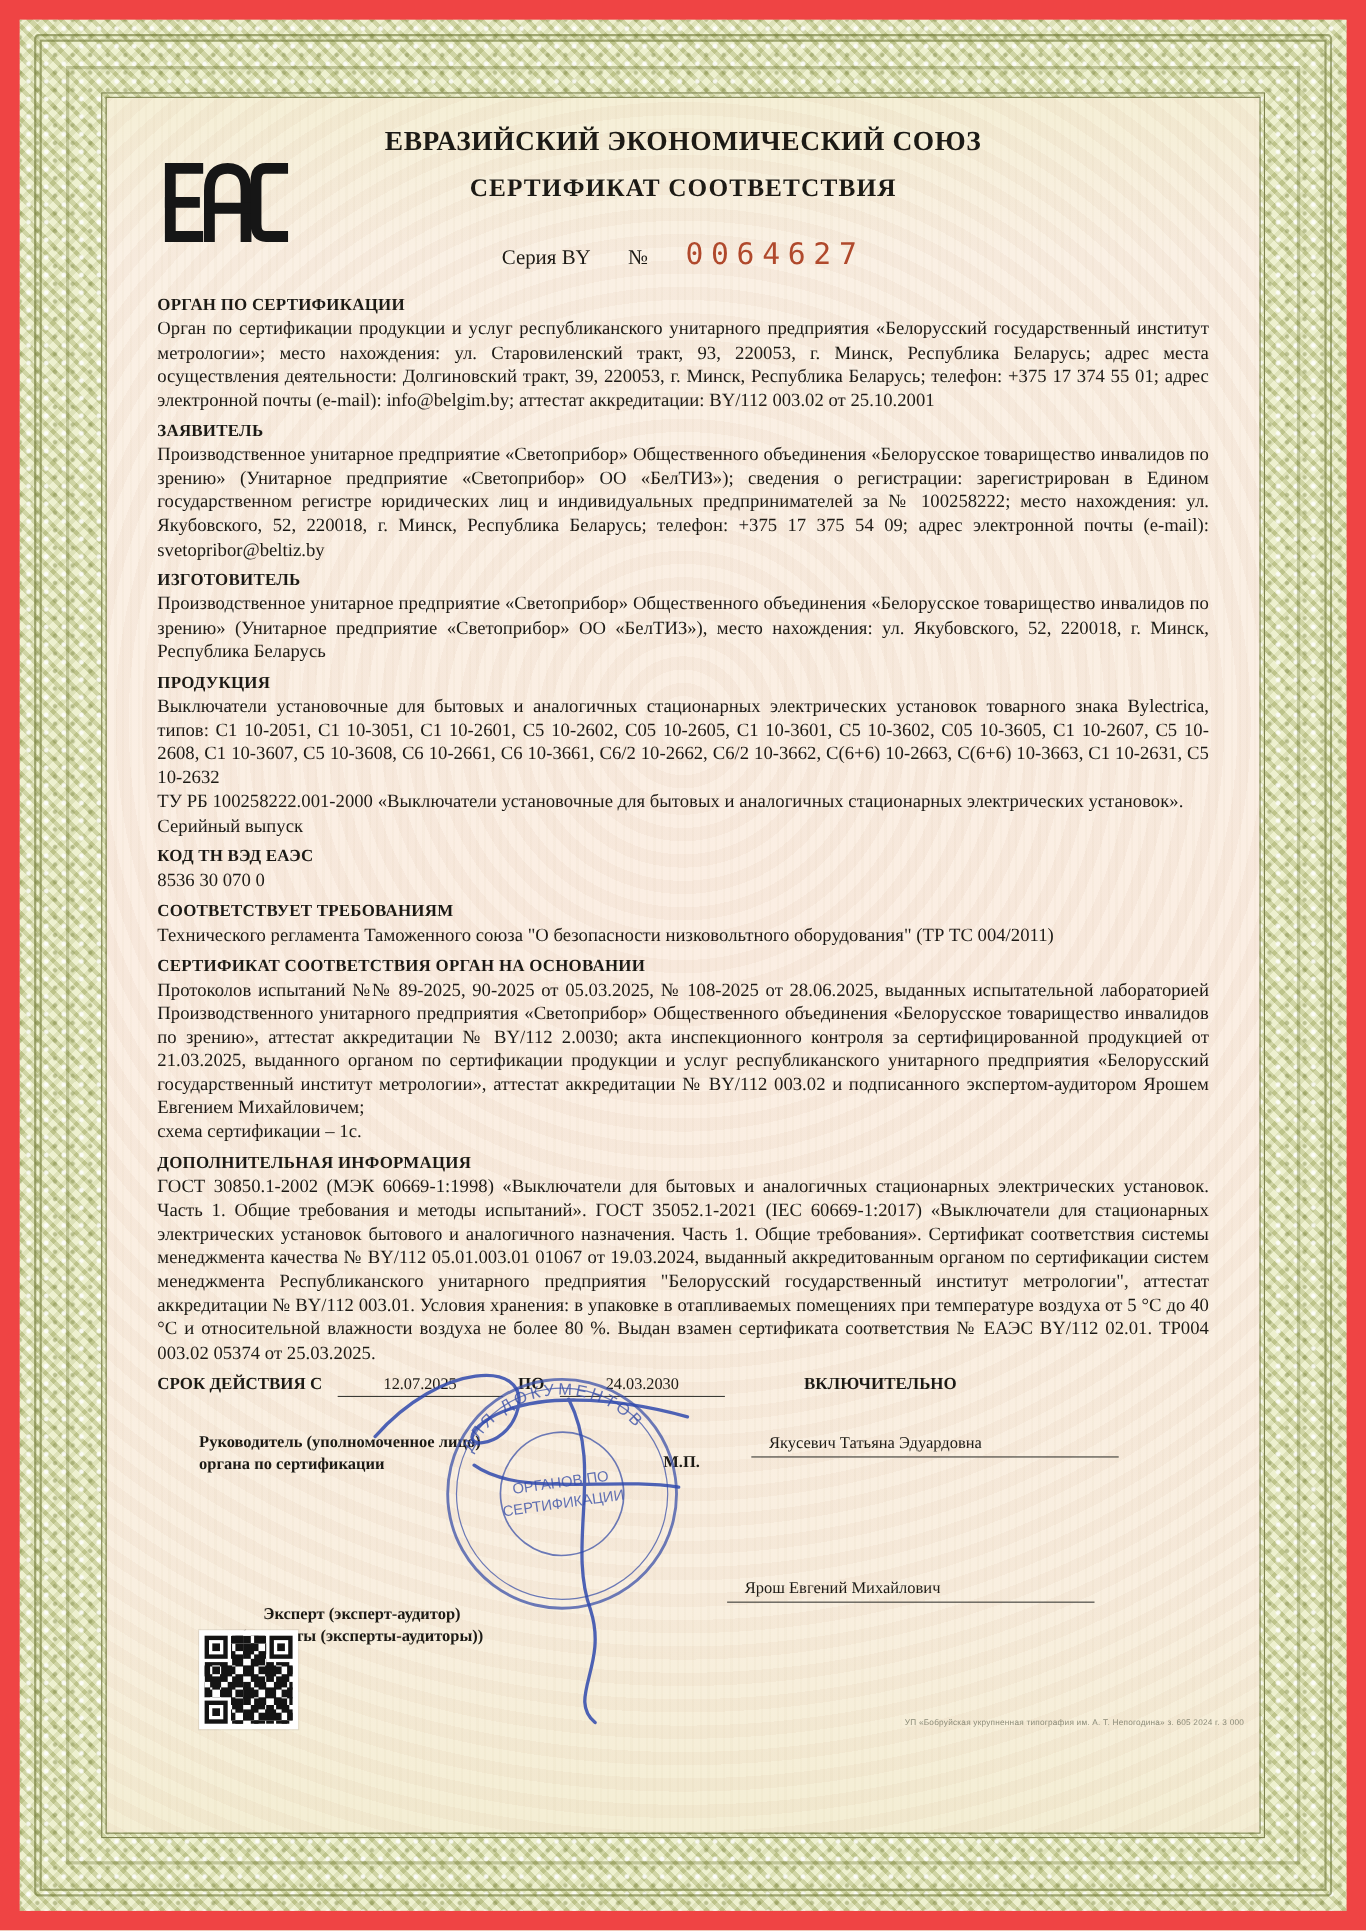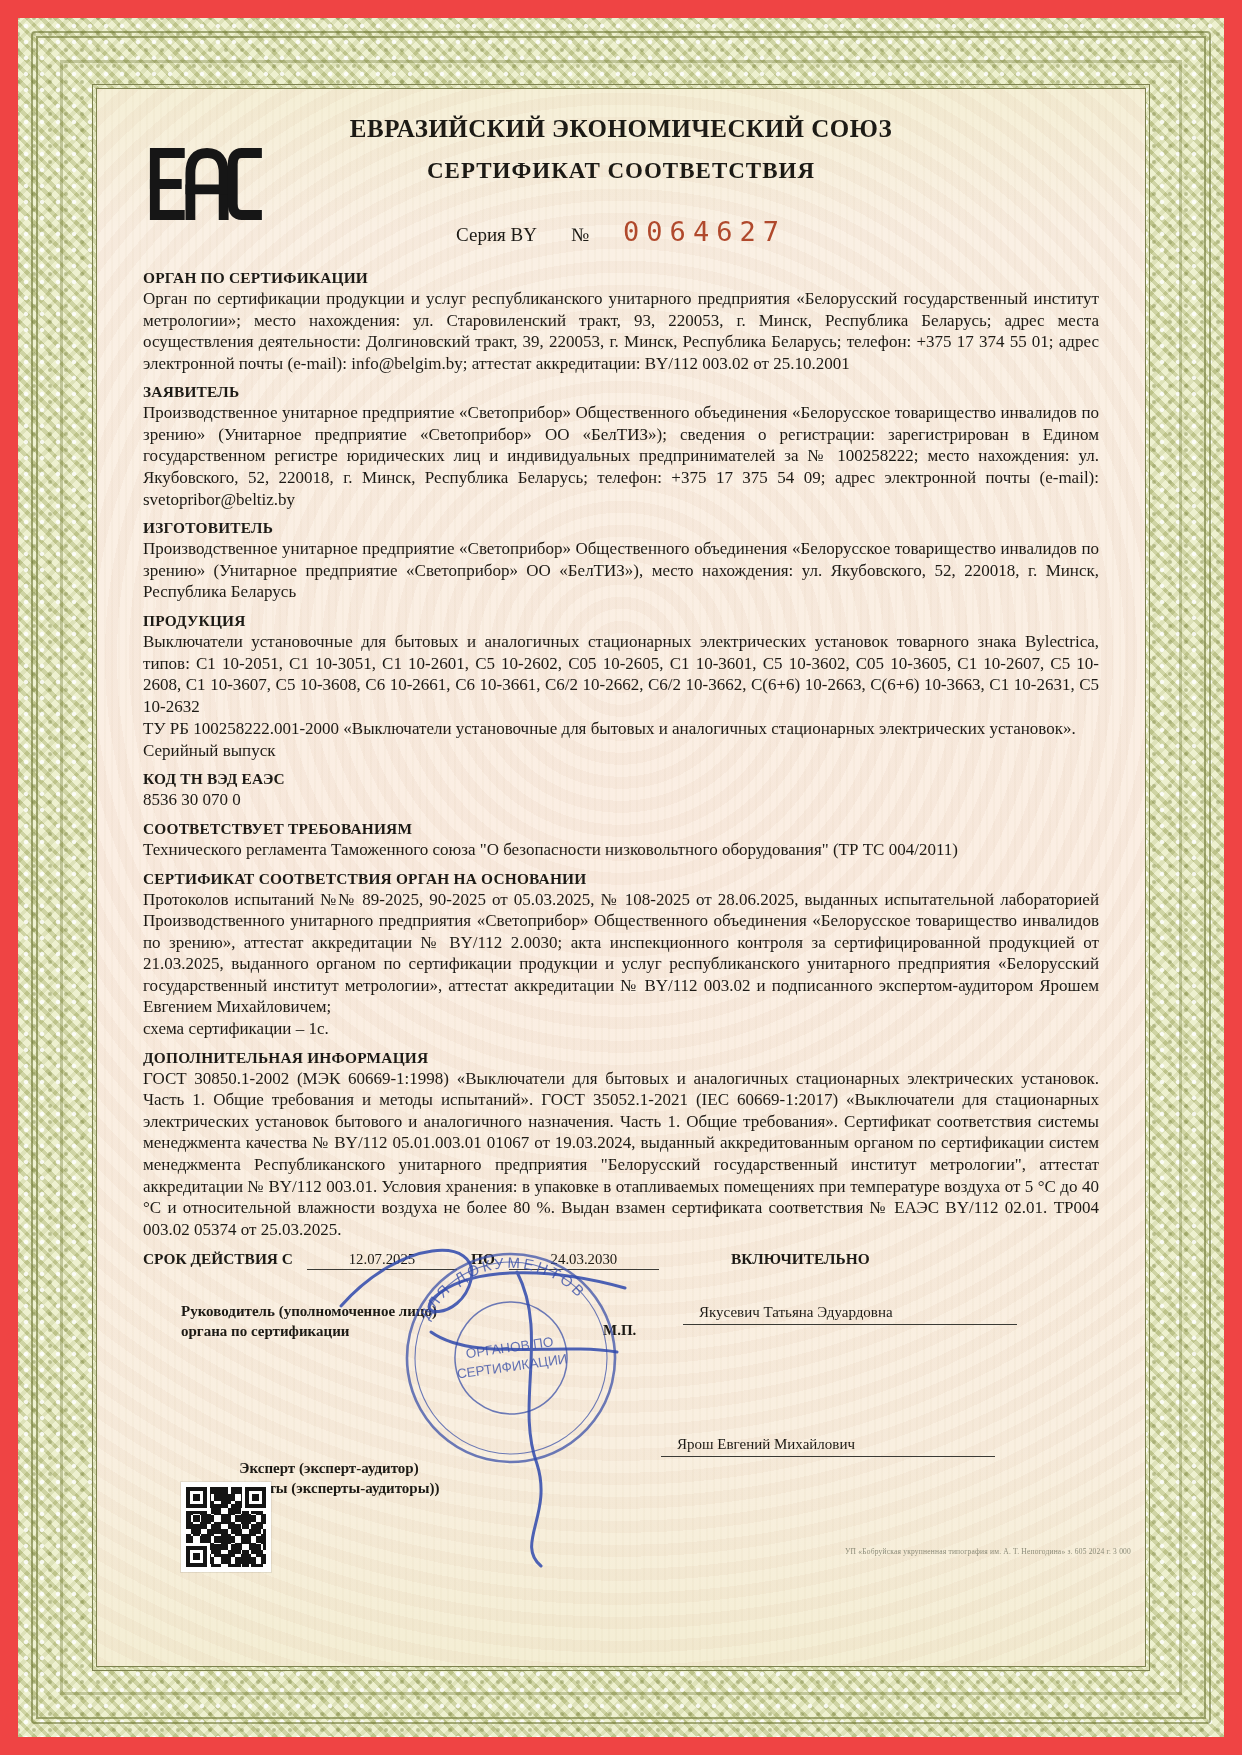--- a/index.html
+++ b/index.html
@@ -87,22 +87,22 @@
       repeating-conic-gradient(#141414 0% 25%, rgba(0,0,0,0) 0% 50%) 0 0/14px 14px,
       repeating-conic-gradient(#141414 0% 25%, rgba(0,0,0,0) 0% 50%) 5px 7px/20px 20px;
   }
   .qr-finder { position:absolute; width:21px; height:21px; border:4px solid #141414; background:#fff; box-shadow:0 0 0 3px #fff; }
   .qr-finder::after { content:""; position:absolute; inset:3px; background:#141414; }
   .qr-finder.tl { left:5px; top:5px; }
   .qr-finder.tr { right:5px; top:5px; }
   .qr-finder.bl { left:5px; bottom:5px; }
 
   .printer-note {
-    position:absolute; right:-32px; bottom:18px; font-size:7.5px; color:#8b8b78;
-    font-family:Liberation Serif, serif; letter-spacing:.2px;
+    position:absolute; right:-32px; bottom:4px; font-size:7.5px; color:#8b8b78;
+    font-family:Liberation Sans, sans-serif; letter-spacing:.2px;
   }
 </style>
 </head>
 <body>
 
 <div class="page">
   <div class="lace"></div>
 
   <div class="doc">
 

